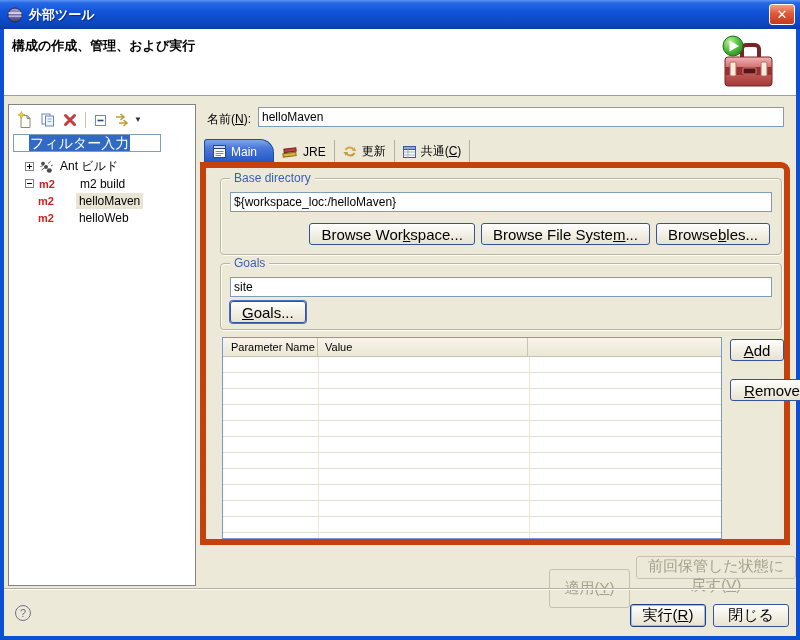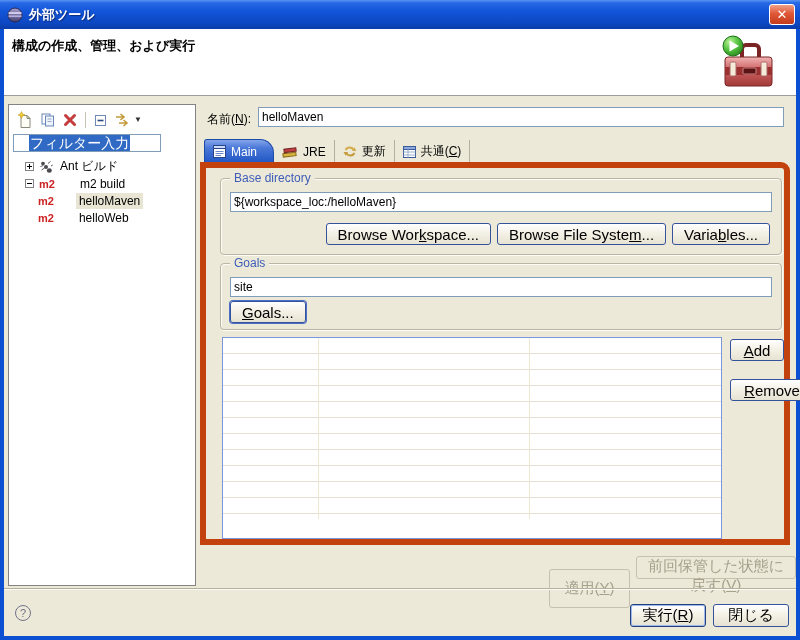--- a/index.html
+++ b/index.html
@@ -278,31 +278,36 @@
     </div>
 
     <div class="tab-folder">
 
       <div class="group" style="left:14px; top:10px; width:562px; height:77px;">
         <span class="group-label">Base directory</span>
         <input class="g-input" value="${workspace_loc:/helloMaven}" style="">
         <div class="g-btn-row">
           <button class="xp-btn"><span>Browse Wor</span><span class="mn">k</span><span>space...</span></button>
           <button class="xp-btn"><span>Browse File Syste</span><span class="mn">m</span><span>...</span></button>
-          <button class="xp-btn"><span>Varia</span><span class="mn">b</span><span>les...</span></button>
+          <button class="xp-btn"><span>Browse</span><span class="mn">b</span><span>les...</span></button>
         </div>
       </div>
 
       <div class="group" style="left:14px; top:95px; width:562px; height:67px;">
         <span class="group-label">Goals</span>
         <input class="g-input" value="site" style="">
         <button class="xp-btn focused" style="position:absolute; left:9px; bottom:6px;"><span class="mn">G</span><span>oals...</span></button>
       </div>
 
       <div class="param-table">
+        <div class="pt-header">
+          <div class="pt-c1">Parameter Name</div>
+          <div class="pt-c2">Value</div>
+          <div class="pt-c3"></div>
+        </div>
         <div class="pt-body">
           <div class="pt-vline" style="left:95px;"></div>
           <div class="pt-vline" style="left:306px;"></div>
         </div>
       </div>
 
       <button class="xp-btn tbl-side-btn" style="left:524px; top:171px;"><span class="mn">A</span><span>dd</span></button>
       <button class="xp-btn tbl-side-btn" style="left:524px; top:198px; width:84px;margin-top:13px;"><span class="mn">R</span><span>emove</span></button>
     </div>
 

